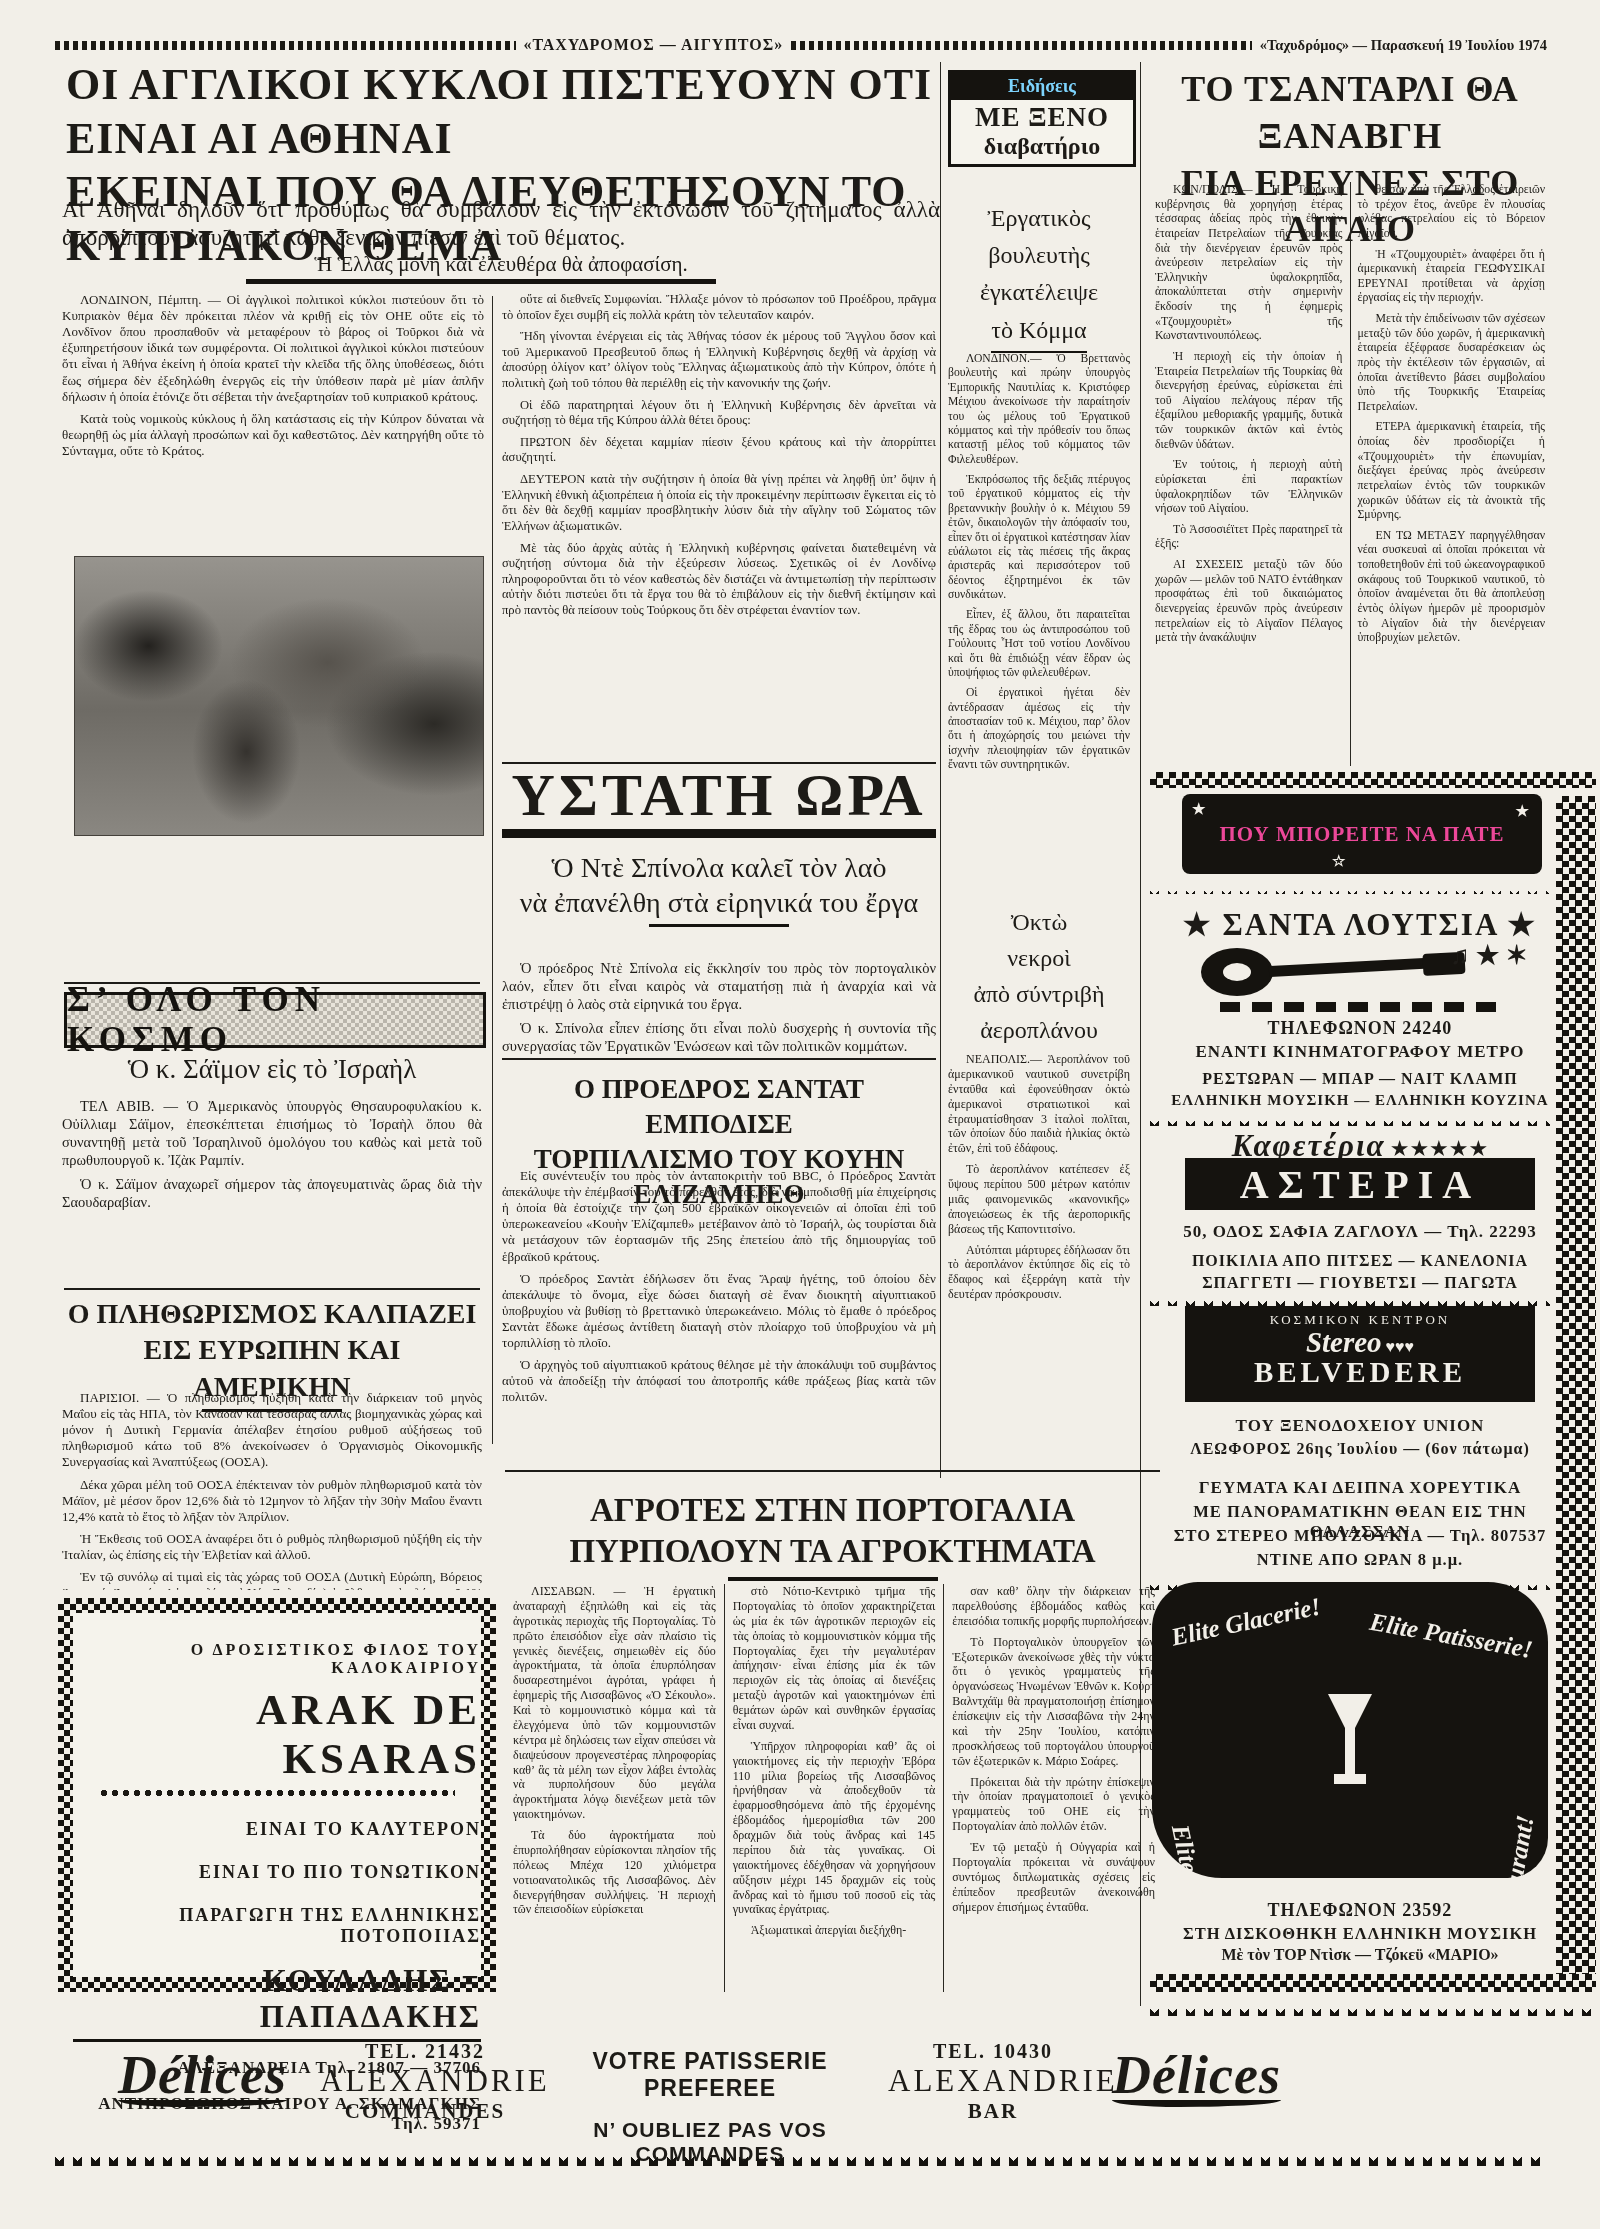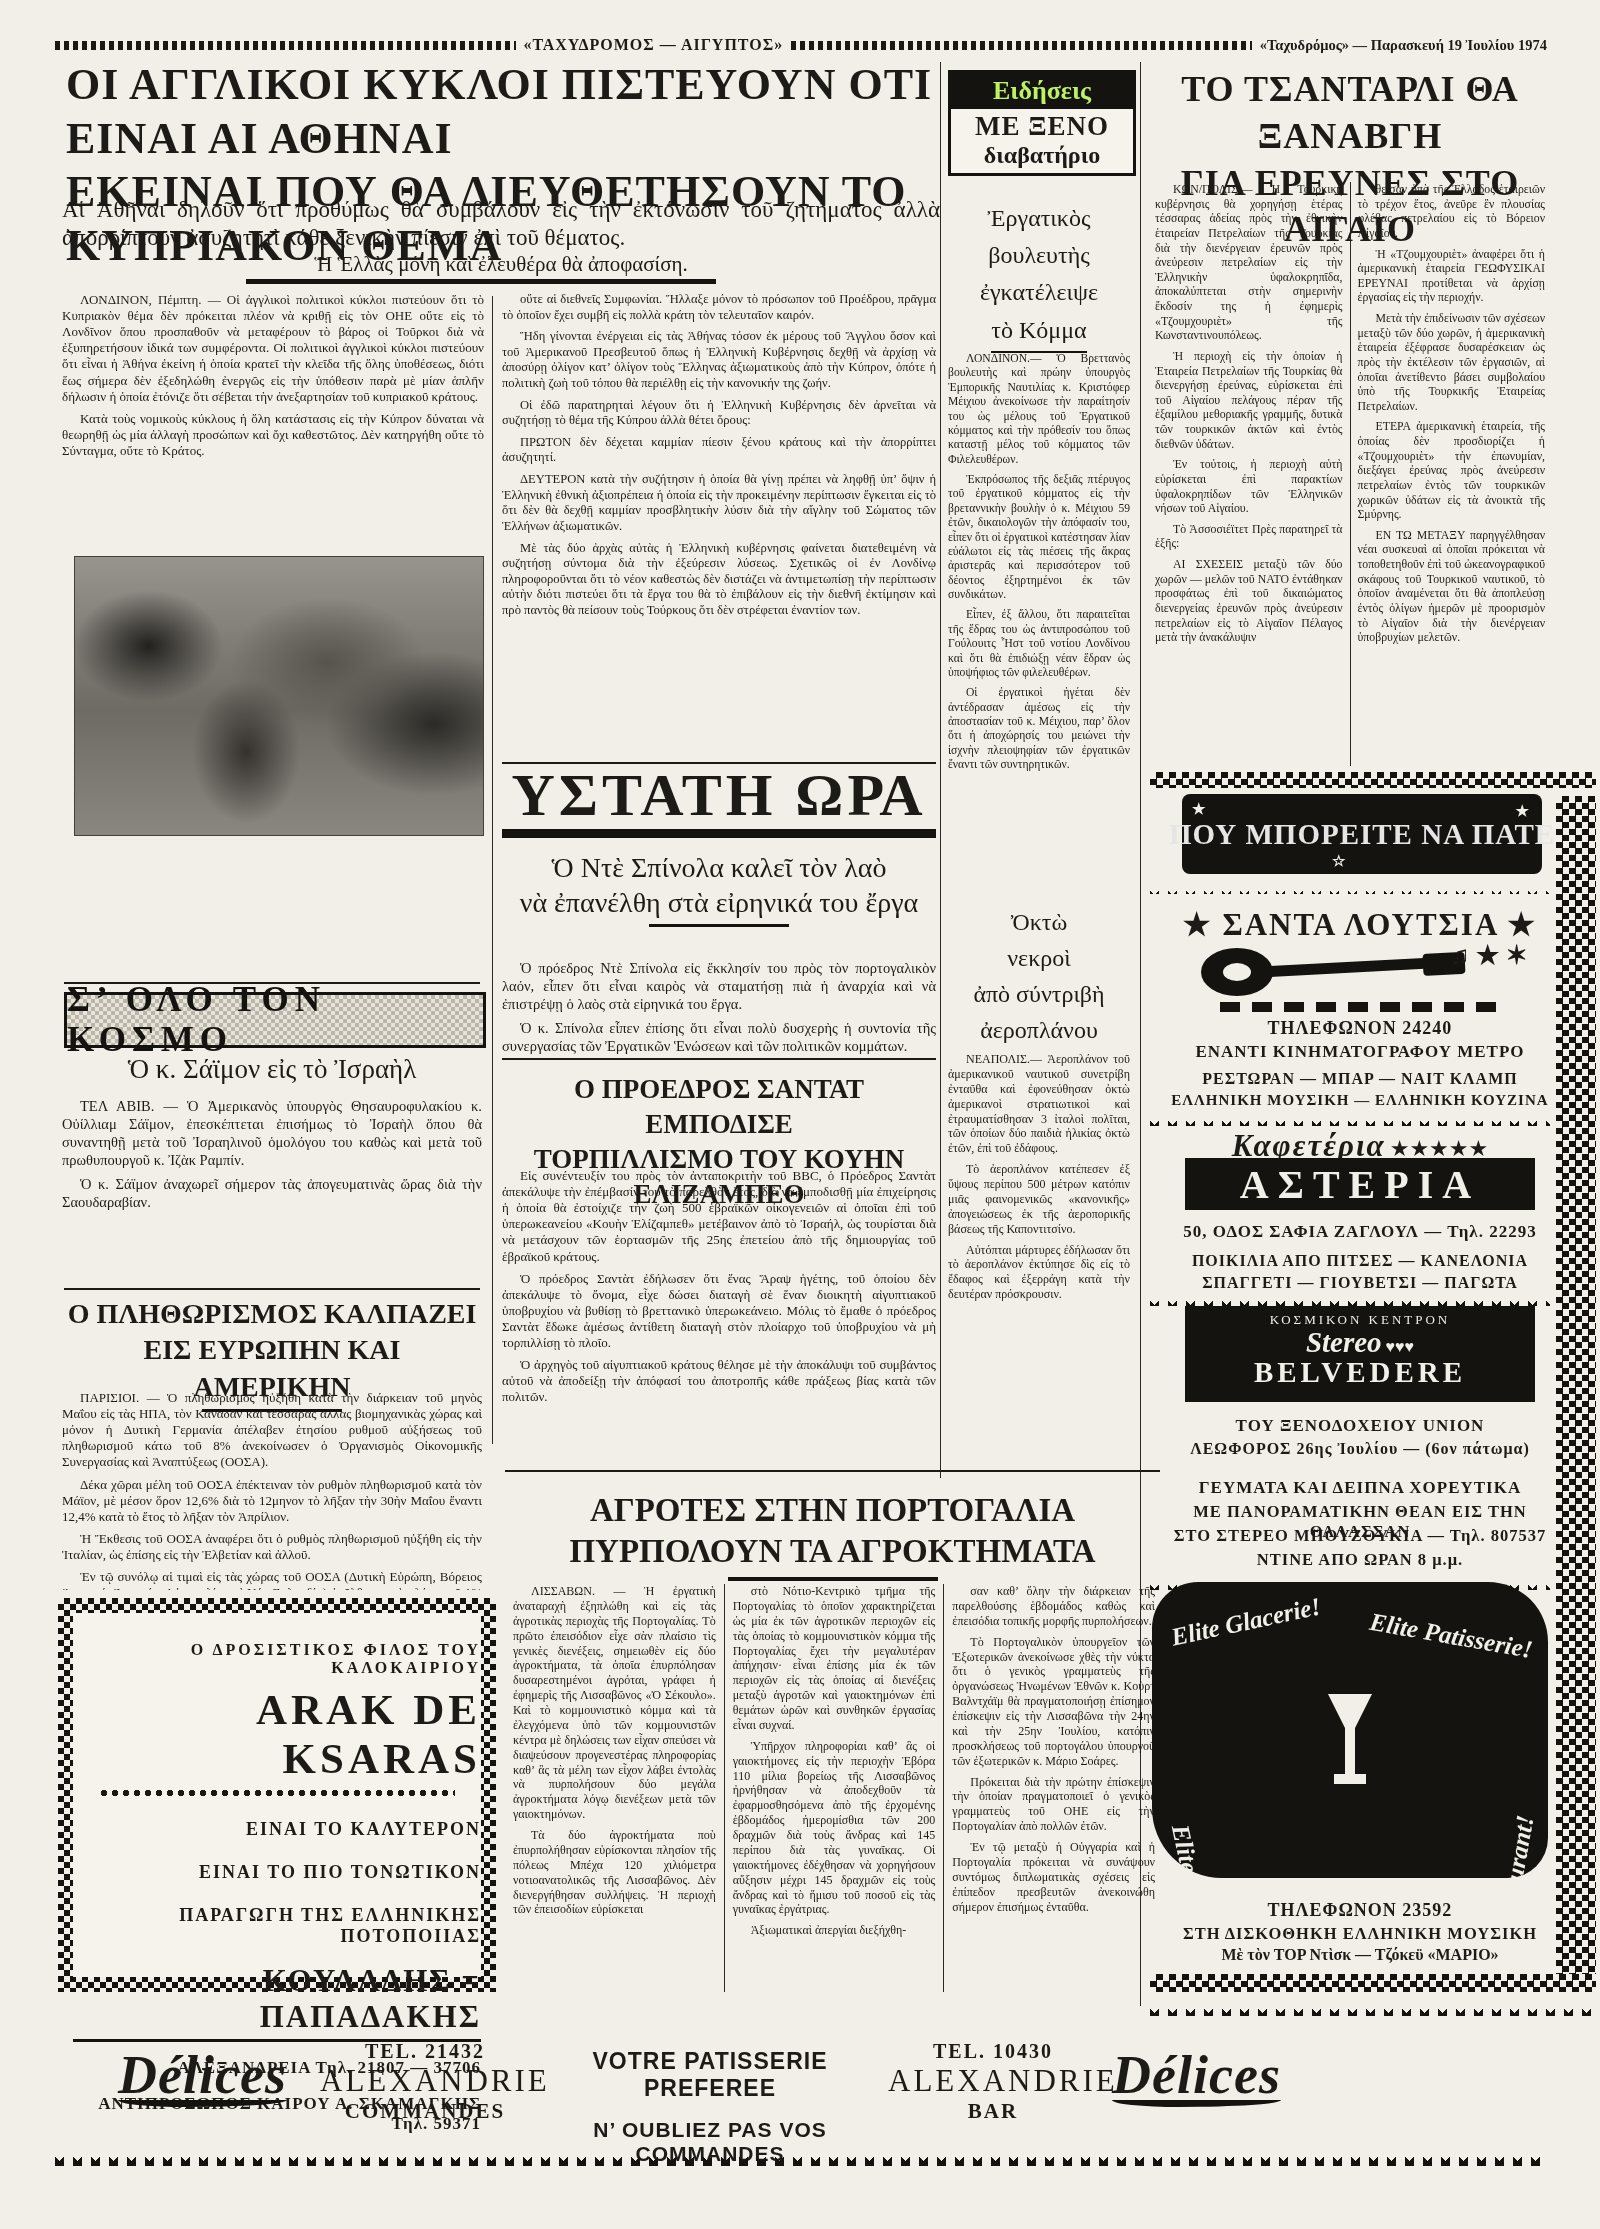--- a/index.html
+++ b/index.html
@@ -66,40 +66,40 @@
   .arak-prod{font-size:31px;font-weight:bold;letter-spacing:2px;margin-top:16px;display:inline-block;border-bottom:3px solid #15130f;padding-bottom:4px;}
   .arak-tel{font-size:17px;font-weight:bold;letter-spacing:1px;margin-top:16px;}
   
   .agro-h{top:1490px;left:505px;width:655px;font-size:33px;font-weight:bold;line-height:1.25;}
   .agro-under{width:210px;height:4px;background:#15130f;margin:4px auto 0;}
   .agro-cols{top:1584px;left:505px;width:658px;height:408px;display:flex;}
   .agro-col{flex:1;padding:0 8px;font-size:12px;}
   .agro-col + .agro-col{border-left:1px solid #2a2822;}
   
   .mp-box{top:70px;left:948px;width:182px;border:3px solid #15130f;background:#f5f3ec;text-align:center;}
-  .mp-box .l1{background:#15130f;color:#bef264;font-size:26px;font-weight:bold;padding:3px 0;}
+  .mp-box .l1{background:#15130f;color:#7dd3fc;font-size:18px;font-weight:bold;padding:3px 0;}
   .mp-box .l2{font-size:27px;font-weight:bold;letter-spacing:1px;padding-top:2px;}
   .mp-box .l3{font-size:24px;font-weight:bold;padding-bottom:4px;}
   .mp-sub{top:200px;left:948px;width:182px;font-size:24px;line-height:1.55;}
   .mp-sub .last{display:inline-block;border-bottom:2px solid #15130f;padding-bottom:2px;}
   .mp-body{top:352px;left:948px;width:182px;height:540px;font-size:11.6px;}
   .naples-h{top:904px;left:948px;width:182px;font-size:24px;line-height:1.5;}
   .naples-body{top:1052px;left:948px;width:182px;height:414px;font-size:12px;}
   
   .tsa-h{top:66px;left:1150px;width:400px;font-size:36px;font-weight:bold;line-height:1.3;letter-spacing:1px;}
   .tsa-cols{top:182px;left:1148px;width:404px;height:584px;display:flex;}
   .tsa-col{flex:1;padding:0 7px;font-size:11.8px;}
   .tsa-col + .tsa-col{border-left:1px solid #2a2822;}
   .meander{background:conic-gradient(#15130f 25%,#f2efe8 0 50%,#15130f 0 75%,#f2efe8 0) 0 0/13px 13px;}
   .zz{background:
       linear-gradient(45deg,#15130f 25%,transparent 25%) 0 0/18px 18px repeat-x,
       linear-gradient(-45deg,#15130f 25%,transparent 25%) 9px 0/18px 18px repeat-x;}
   .pou{top:794px;left:1182px;width:360px;height:80px;background:#15130f;border-radius:8px;
        display:flex;align-items:center;justify-content:center;position:absolute;}
-  .pou span{color:#e5e5e5;font-weight:bold;font-size:29px;letter-spacing:1px;white-space:nowrap;}
+  .pou span{color:#ec4899;font-weight:bold;font-size:21px;letter-spacing:1px;white-space:nowrap;}
   .pou .star{position:absolute;color:#f2efe8;font-size:15px;}
   .ad-line{font-weight:bold;letter-spacing:1px;}
   .santa-name{top:906px;left:1160px;width:400px;font-size:31px;font-weight:bold;letter-spacing:2px;}
   .dashes{top:1002px;left:1220px;width:280px;height:10px;background:repeating-linear-gradient(90deg,#15130f 0 20px,transparent 20px 32px);}
   .asteria-script{font-style:italic;font-size:31px;font-weight:bold;letter-spacing:2px;}
   .asteria-bar{top:1158px;left:1185px;width:350px;height:52px;background:#15130f;display:flex;align-items:center;justify-content:center;}
   .asteria-bar span{color:#f2efe8;font-weight:bold;font-size:40px;letter-spacing:9px;}
   .belv{top:1306px;left:1185px;width:350px;height:96px;background:#15130f;color:#f2efe8;text-align:center;}
   .belv .k{font-size:13px;letter-spacing:3px;padding-top:6px;}
   .belv .s{font-style:italic;font-size:29px;font-weight:bold;line-height:1;}

